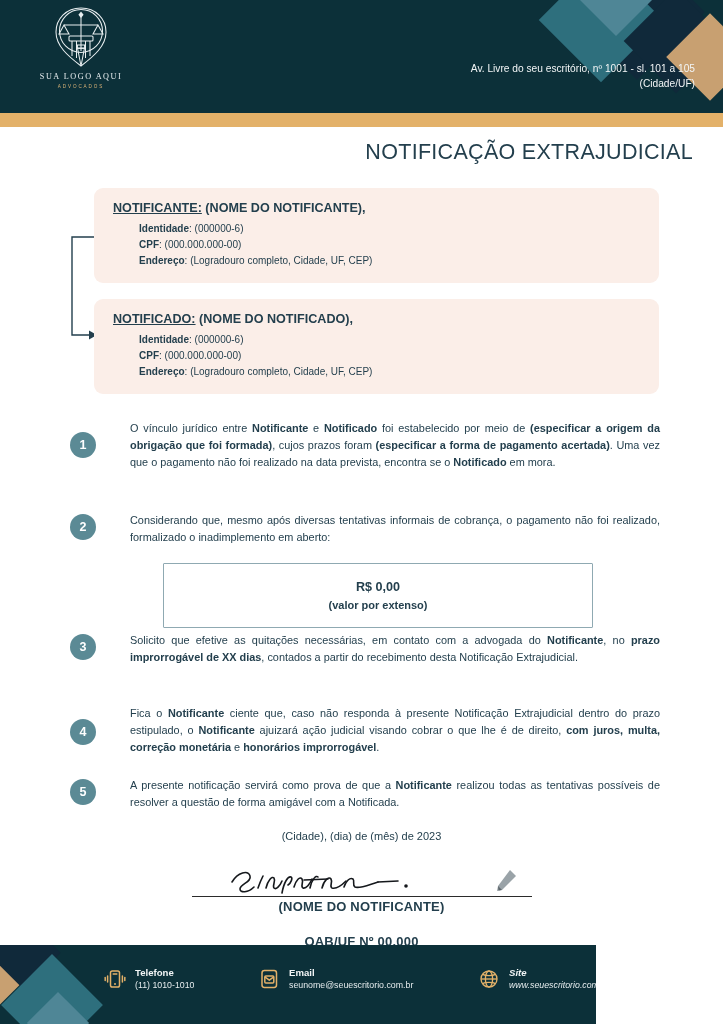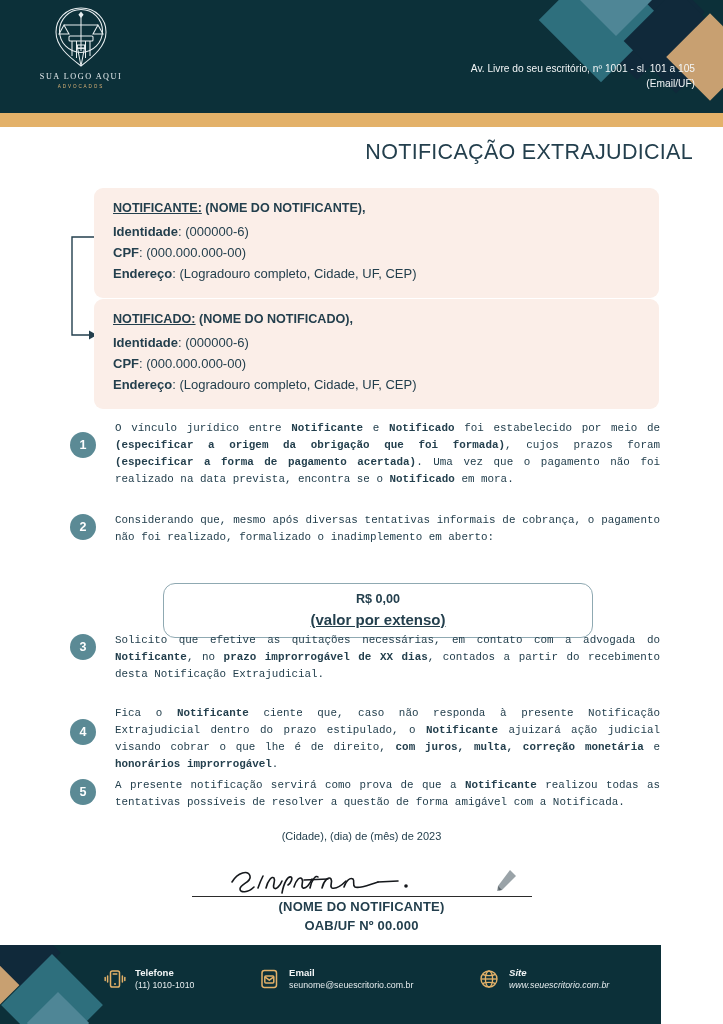--- a/index.html
+++ b/index.html
@@ -55,76 +55,75 @@
     background:#fbeee8;border-radius:9px;
     padding:13px 9px 14px 19px;box-sizing:border-box;
   }
   #box-notificante{top:188px;}
   #box-notificado{top:299px;}
   .party-head{
     font-size:12.6px;font-weight:bold;color:#233f4d;margin-bottom:4px;
     line-height:1.25;
   }
   .party-head .u{text-decoration:underline;}
-  .party-line{font-size:13px;line-height:1.62;color:#233f4d;}
+  .party-line{font-size:10px;line-height:1.62;color:#233f4d;margin-left:26px;}
   .party-line b{font-weight:bold;}
 
   
   .bracket{position:absolute;left:66px;top:235px;width:32px;height:110px;}
 
   
   .item{position:absolute;left:70px;width:590px;}
   .badge{
     position:absolute;left:0;width:26px;height:26px;border-radius:50%;
     background:#5b8a95;color:#fff;font-size:12.5px;font-weight:bold;
     display:flex;align-items:center;justify-content:center;
   }
   .item-text{
-    margin-left:45px;font-size:10.9px;line-height:1.56;
-    text-align:justify;color:#233f4d;font-family:Liberation Mono, monospace;
+    margin-left:60px;font-size:10.9px;line-height:1.56;
+    text-align:justify;color:#233f4d;
   }
   .item-text b{font-weight:bold;}
 
   #item1{top:420px;}       #item1 .badge{top:12px;}
   #item2{top:512px;}       #item2 .badge{top:2px;}
   #item3{top:632px;}       #item3 .badge{top:2px;}
   #item4{top:705px;}       #item4 .badge{top:14px;}
   #item5{top:777px;}       #item5 .badge{top:2px;}
 
   
   .value-box{
-    position:absolute;left:163px;top:563px;width:430px;height:55px;
-    border:1.1px solid #8fa9b2;border-radius:12px;
+    position:absolute;left:163px;top:563px;width:430px;height:65px;
+    border:1.1px solid #8fa9b2;border-radius:1px;
     display:flex;flex-direction:column;align-items:center;justify-content:center;
     box-sizing:border-box;
-    margin-top:20px;
   }
   .value-amount{font-size:12.6px;font-weight:bold;color:#233f4d;line-height:1.5;}
-  .value-words{font-size:15px;font-weight:bold;color:#233f4d;line-height:1.5;text-decoration:underline;}
+  .value-words{font-size:11px;font-weight:bold;color:#233f4d;line-height:1.5;}
 
   
   .place-date{
     position:absolute;left:0;top:830px;width:723px;text-align:center;
     font-size:11px;color:#233f4d;
   }
   .sign-area{position:absolute;left:0;top:862px;width:723px;text-align:center;}
   .sign-svg-wrap{position:relative;width:340px;height:34px;margin:0 auto;}
   .sign-line{
     width:340px;height:0;border-top:1.1px solid #2b2b2b;margin:0 auto;
   }
   .sign-name{
     font-size:13px;font-weight:bold;color:#233f4d;margin-top:2px;letter-spacing:.2px;
   }
   .sign-oab{
-    font-size:13px;font-weight:bold;color:#233f4d;margin-top:4px;letter-spacing:.2px;
+    font-size:13px;font-weight:bold;color:#233f4d;margin-top:20px;letter-spacing:.2px;
   }
 
   
   .footer{
-    position:absolute;left:0;top:945px;width:661px;height:79px;
+    position:absolute;left:0;top:945px;width:596px;height:79px;
     background:#0c3039;overflow:hidden;
   }
   .ftr-deco{position:absolute;left:0;top:0;width:140px;height:79px;overflow:hidden;}
   .ftr-items{
     position:absolute;left:0;top:0;width:723px;height:79px;
   }
   .ftr-item{position:absolute;display:flex;align-items:center;gap:9px;}
   #ftr-phone{left:104px;top:22px;}
   #ftr-email{left:258px;top:22px;}
   #ftr-site{left:478px;top:22px;font-style:italic;}
@@ -166,21 +165,21 @@
           <path d="M27.5 44 L31 62 L34.5 44 Z"></path>
           <rect x="27.4" y="41" width="7.2" height="3.4"></rect>
         </g>
       </svg>
       <div class="logo-name">SUA LOGO AQUI</div>
       <div class="logo-sub">ADVOCADOS</div>
     </div>
 
     <div class="hdr-address">
       <div>Av. Livre do seu escritório, nº 1001 - sl. 101 a 105</div>
-      <div>(Email/UF)</div>
+      <div>(Cidade/UF)</div>
     </div>
   </div>
 
   <div class="gold-band"></div>
 
   <div class="doc-title">NOTIFICAÇÃO EXTRAJUDICIAL</div>
 
   <svg class="bracket" viewBox="0 0 32 110">
     <path d="M30 2 L6 2 L6 100 L24 100" fill="none" stroke="#233f4d" stroke-width="1.4"></path>
     <path d="M23 95.5 L31 100 L23 104.5 Z" fill="#233f4d"></path>

